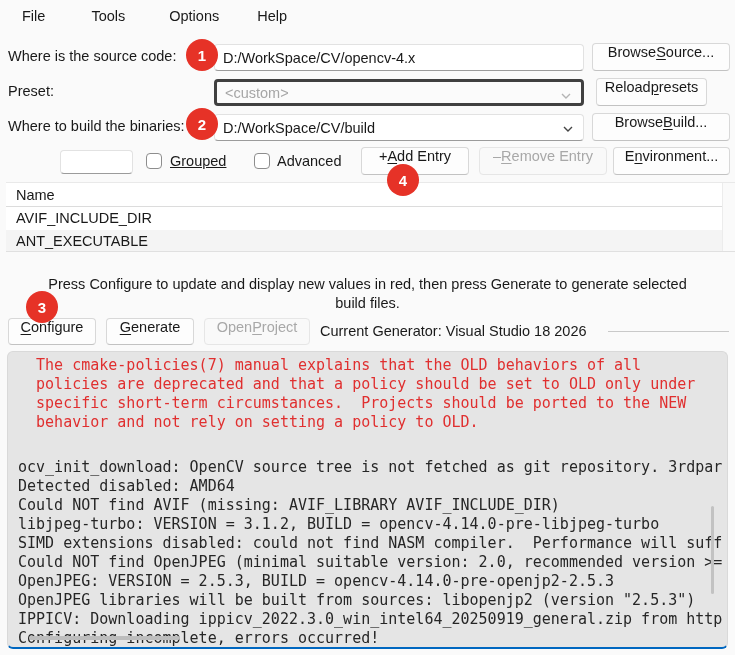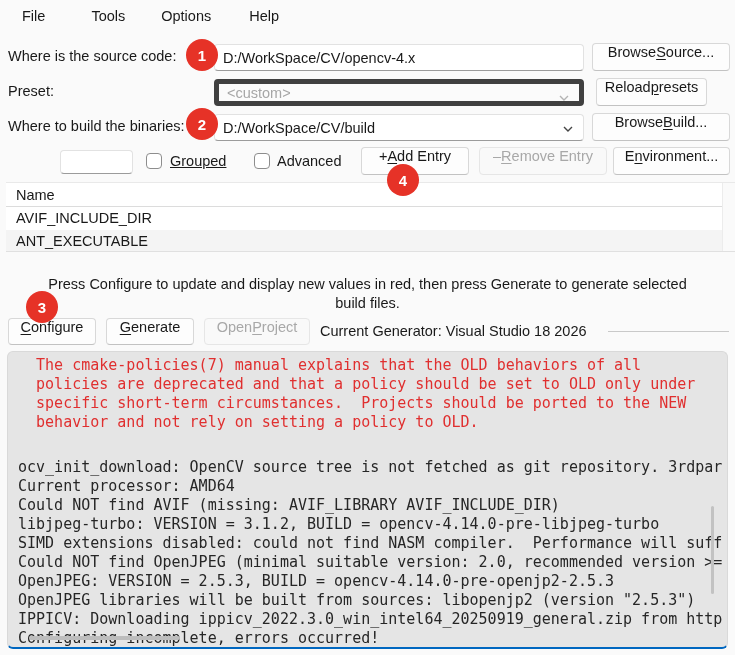--- a/index.html
+++ b/index.html
@@ -12,41 +12,41 @@
     color: #191919;
     overflow: hidden;
   }
   .u { text-decoration: underline; text-underline-offset: 2px; }
 
   
   .menubar { position: absolute; top: 0; left: 0; right: 0; height: 32px; display: flex; align-items: center; }
   .menu-item { padding: 4px 6px; cursor: default; }
   .menu-item:nth-child(1) { margin-left: 16px; }
   .menu-item:nth-child(2) { margin-left: 34px; }
-  .menu-item:nth-child(3) { margin-left: 24px; }
+  .menu-item:nth-child(3) { margin-left: 32px; }
   .menu-item:nth-child(4) { margin-left: 26px; }
 
   
   .row-label { position: absolute; left: 8px; white-space: nowrap; }
   .lbl-source { top: 48px; }
   .lbl-preset { top: 83px; }
   .lbl-build  { top: 118px; }
 
   .textfield {
     position: absolute; left: 214px; width: 370px; height: 27px;
     background: #ffffff; border: 1px solid #e2e2e2; border-bottom-color: #9b9b9b;
     border-radius: 4px; padding: 0 8px; font: inherit; color: #191919;
   }
   .tf-source { top: 44px; }
   .combo {
     position: absolute; left: 214px; width: 370px; height: 27px;
     border-radius: 4px; padding: 0 26px 0 8px;
     display: flex; align-items: center; white-space: nowrap; overflow: hidden;
   }
-  .combo-disabled { top: 79px; background: #fbfbfb; border: 5px solid #404040; color: #a6a6a6; }
+  .combo-disabled { top: 79px; background: #fbfbfb; border: 3px solid #404040; color: #a6a6a6; }
   .combo-enabled  { top: 114px; background: #ffffff; border: 1px solid #e2e2e2; border-bottom-color: #9b9b9b; color: #191919; }
   .combo svg { position: absolute; right: 9px; top: 8px; }
 
   .btn {
     position: absolute; height: 28px;
     background: #fdfdfd; border: 1px solid #d8d8d8; border-bottom-color: #c2c2c2;
     border-radius: 4px; font: inherit; color: #191919;
     display: flex; align-items: flex-start; justify-content: center; white-space: nowrap;
     cursor: default;
   }
@@ -235,21 +235,21 @@
 <div class="log" style="border-bottom-color: rgb(0, 103, 192);">
   <div class="log-red">
       <div class="log-line" style="color: rgb(224, 47, 47);">  The cmake-policies(7) manual explains that the OLD behaviors of all</div>
       <div class="log-line" style="color: rgb(224, 47, 47);">  policies are deprecated and that a policy should be set to OLD only under</div>
       <div class="log-line" style="color: rgb(224, 47, 47);">  specific short-term circumstances.  Projects should be ported to the NEW</div>
       <div class="log-line" style="color: rgb(224, 47, 47);">  behavior and not rely on setting a policy to OLD.</div>
     </div>
   <div class="log-gap"></div>
   <div class="log-black">
       <div class="log-line">ocv_init_download: OpenCV source tree is not fetched as git repository. 3rdpar</div>
-      <div class="log-line">Current processor: AMD64</div>
+      <div class="log-line">Detected disabled: AMD64</div>
       <div class="log-line">Could NOT find AVIF (missing: AVIF_LIBRARY AVIF_INCLUDE_DIR)</div>
       <div class="log-line">libjpeg-turbo: VERSION = 3.1.2, BUILD = opencv-4.14.0-pre-libjpeg-turbo</div>
       <div class="log-line">SIMD extensions disabled: could not find NASM compiler.  Performance will suff</div>
       <div class="log-line">Could NOT find OpenJPEG (minimal suitable version: 2.0, recommended version &gt;=</div>
       <div class="log-line">OpenJPEG: VERSION = 2.5.3, BUILD = opencv-4.14.0-pre-openjp2-2.5.3</div>
       <div class="log-line">OpenJPEG libraries will be built from sources: libopenjp2 (version "2.5.3")</div>
       <div class="log-line">IPPICV: Downloading ippicv_2022.3.0_win_intel64_20250919_general.zip from http</div>
       <div class="log-line">Configuring incomplete, errors occurred!</div>
     </div>
   <div class="log-vscroll"></div>

